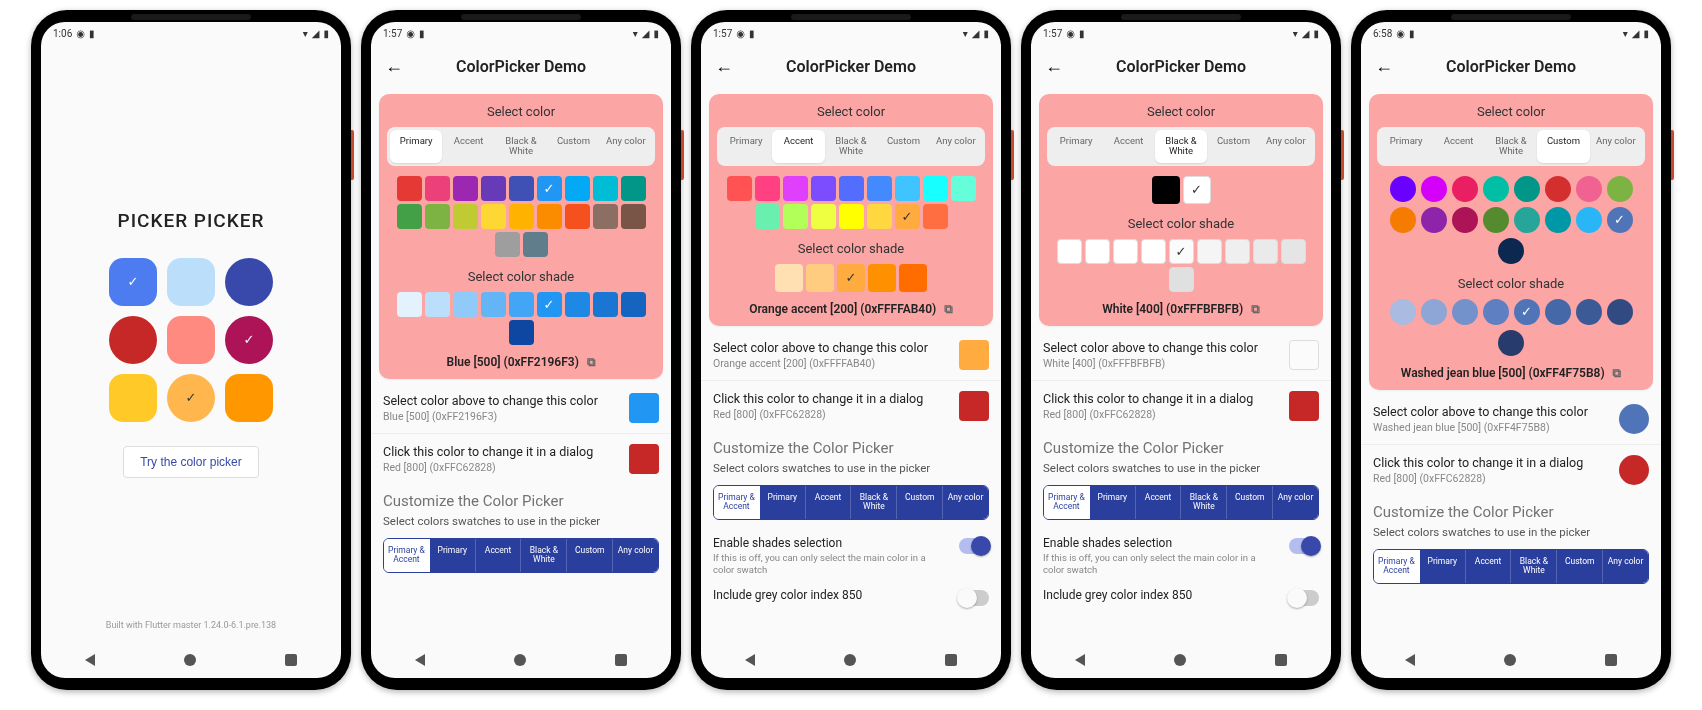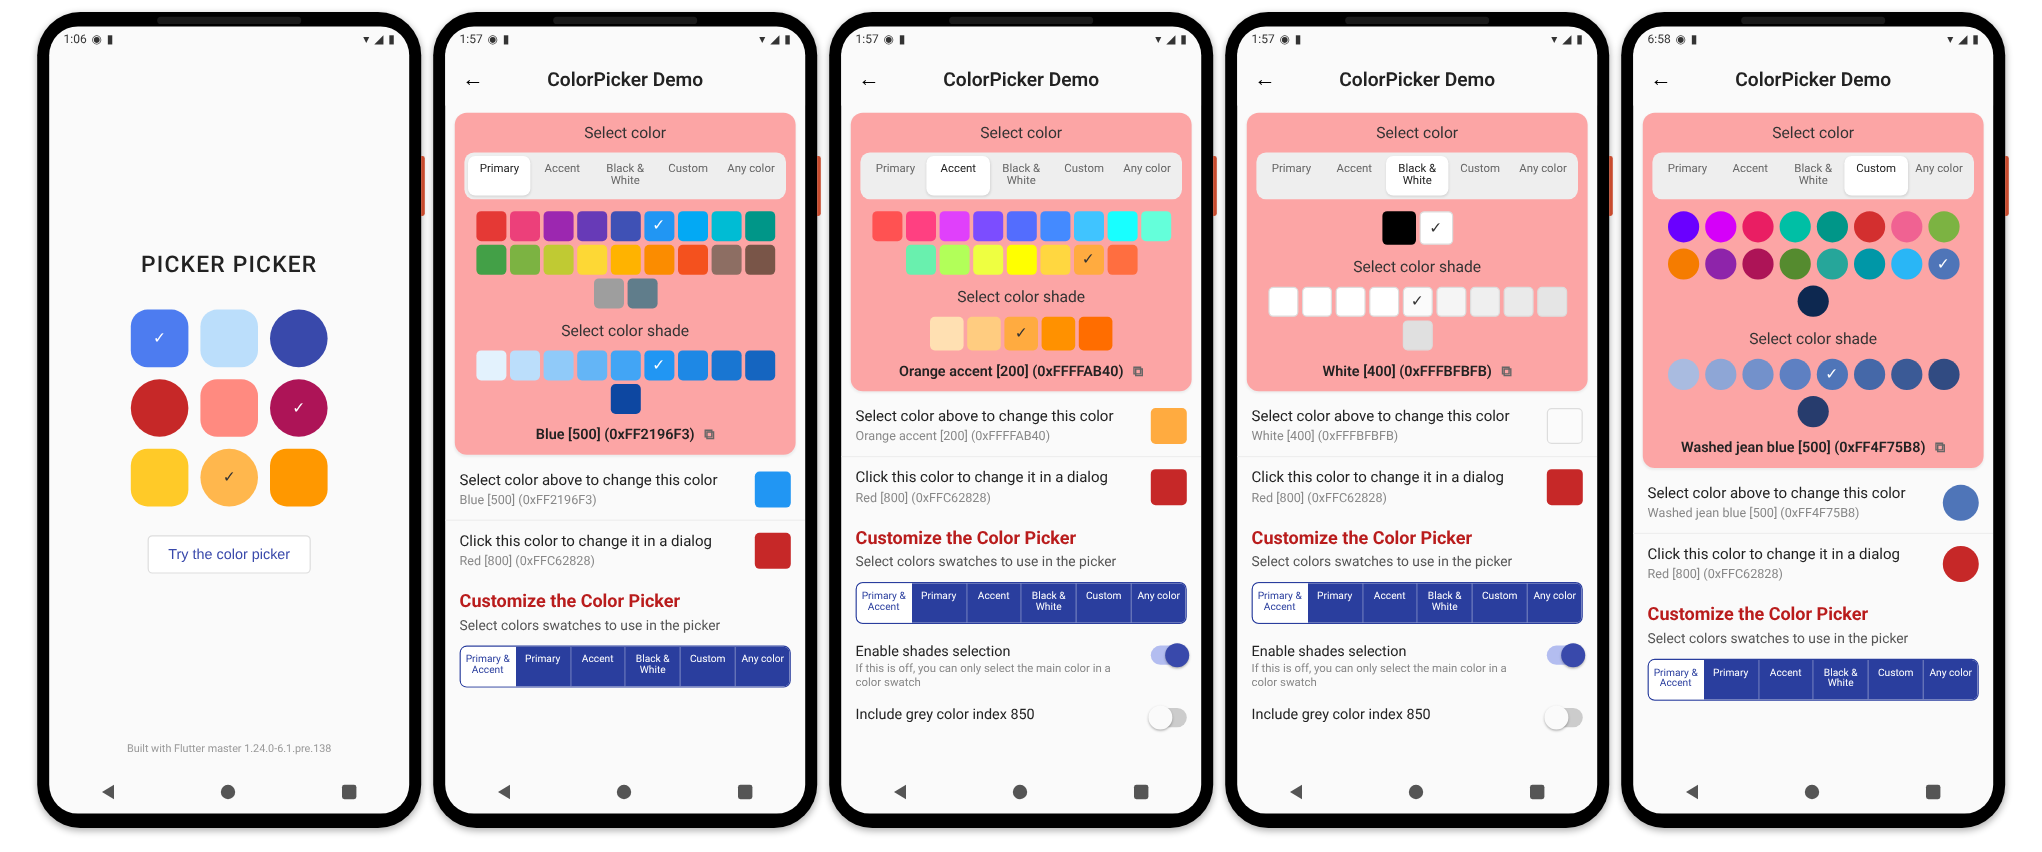--- a/index.html
+++ b/index.html
@@ -170,21 +170,21 @@
   .list-row {
     display: flex; align-items: center; padding: 8px 12px;
     gap: 10px;
   }
   .list-row .txt { flex: 1; }
   .list-row .title { font-size: 12.5px; color: #222; }
   .list-row .sub { font-size: 10.5px; color: #888; margin-top:2px;}
   .list-swatch { width: 30px; height: 30px; border-radius: 4px; }
   .list-swatch.round { border-radius: 50%; }
   .list-swatch.bordered { border:1px solid #ddd; }
-  .section-head { font-size: 15px; font-weight: 700; padding: 10px 12px 4px; color: #b91c1c;}
+  .section-head { font-size: 15px; font-weight: 400; padding: 10px 12px 4px; color: #737373;}
   .section-sub { font-size: 11.5px; color: #555; padding: 0 12px 6px; }
   .segmented {
     margin: 4px 12px 10px;
     display: flex;
     border-radius: 6px;
     overflow: hidden;
     border: 1px solid #2a3e9e;
   }
   .seg {
     flex: 1;

